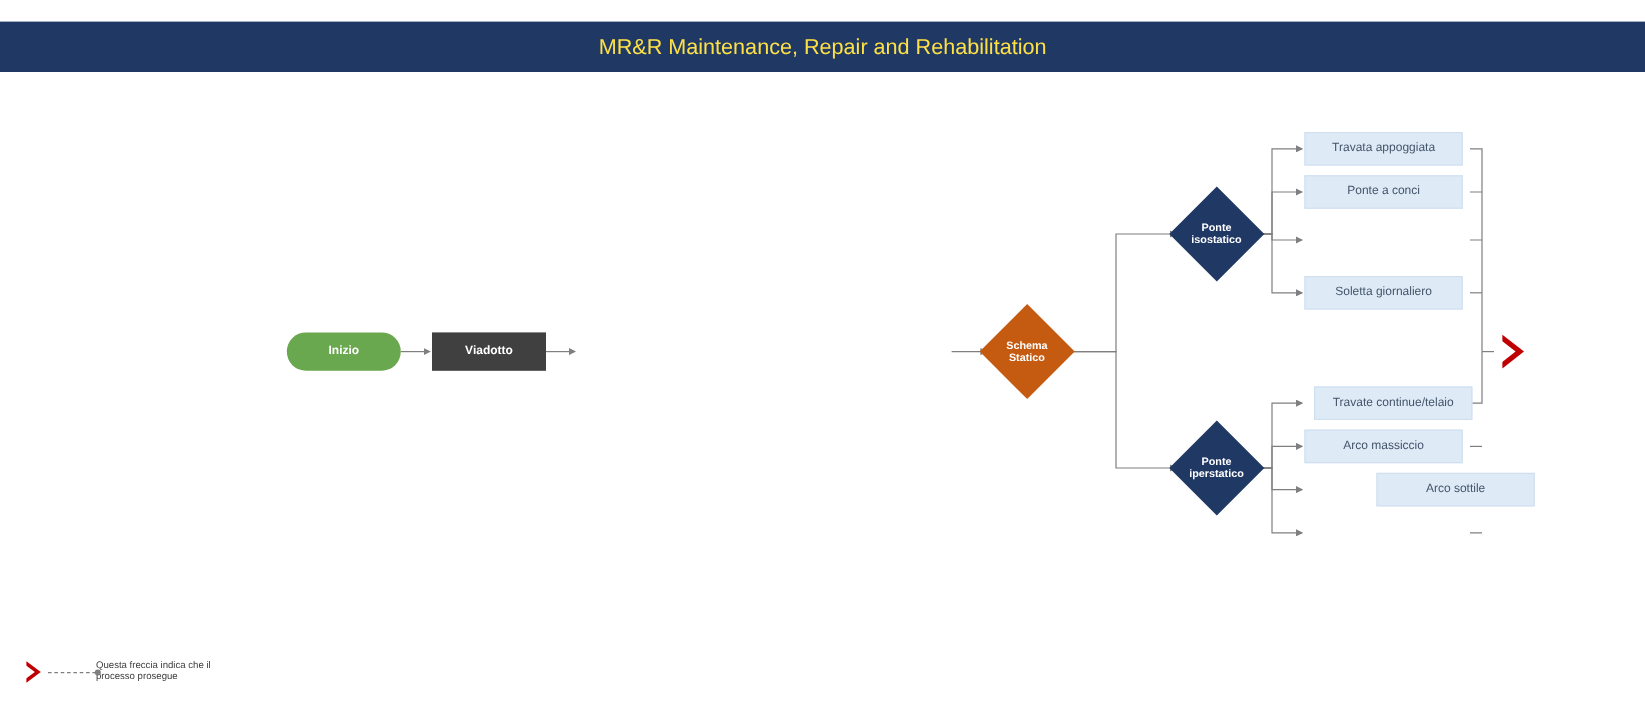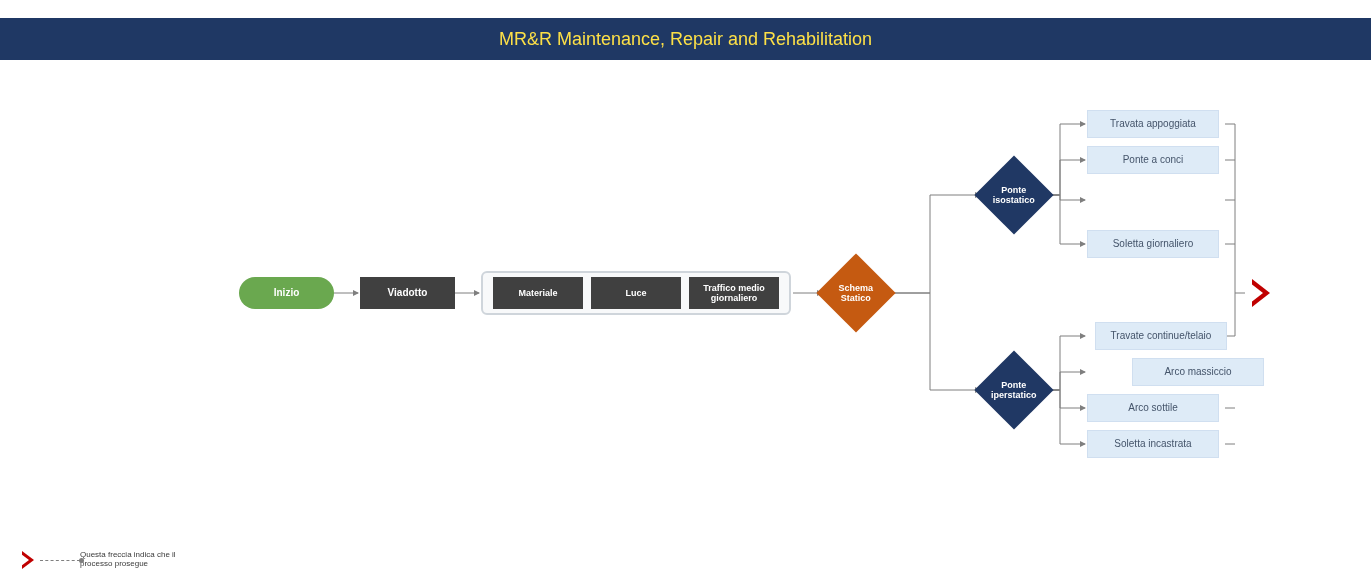--- a/index.html
+++ b/index.html
@@ -183,31 +183,20 @@
   </svg>
 
   <div class="node pill" style="left:239px; top:217px;">
     <span>Inizio</span>
   </div>
 
   <div class="node box-dark" style="left:360px; top:217px;">
     <span>Viadotto</span>
   </div>
 
-  <div class="container-box" style="left:481px; top:211px; width:310px; height:44px;">
-    <div class="node box-dark">
-      <span>Materiale</span>
-    </div>
-    <div class="node box-dark">
-      <span>Luce</span>
-    </div>
-    <div class="node box-dark">
-      <span>Traffico medio giornaliero</span>
-    </div>
-  </div>
 
   <div class="node diamond orange" style="left:828px; top:205px;">
     <span>Schema Statico</span>
   </div>
 
   <div class="node diamond navy" style="left:986px; top:107px;">
     <span>Ponte isostatico</span>
   </div>
 
   <div class="node leaf" style="left:1087px; top:50px;">
@@ -220,28 +209,25 @@
       <span>Soletta giornaliero</span>
     </div>
 
   <div class="node diamond navy" style="left:986px; top:302px;">
     <span>Ponte iperstatico</span>
   </div>
 
   <div class="node leaf" style="left:1095px; top:262px;">
       <span>Travate continue/telaio</span>
     </div>
-  <div class="node leaf" style="left:1132px; top:298px;">
+  <div class="node leaf" style="left:1087px; top:298px;">
       <span>Arco massiccio</span>
     </div>
-  <div class="node leaf" style="left:1087px; top:334px;">
+  <div class="node leaf" style="left:1147px; top:334px;">
       <span>Arco sottile</span>
-    </div>
-  <div class="node leaf" style="left:1087px; top:370px;">
-      <span>Soletta incastrata</span>
     </div>
 
   <div class="chevron chevron-red" style="left:1252px; top:219px;"></div>
 
   <div class="legend">
     <div class="mini-chevron"></div>
     <div class="dotline"></div>
     <div class="legend-text">Questa freccia indica che il processo prosegue</div>
   </div>
 

